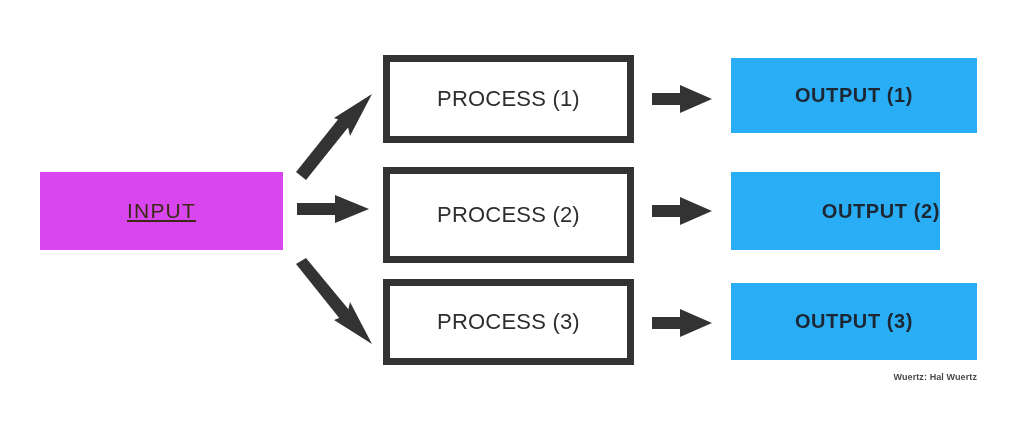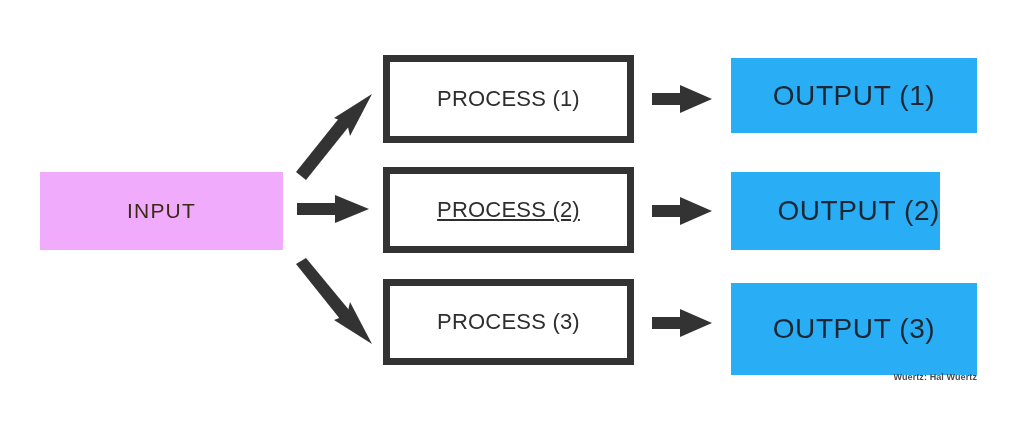--- a/index.html
+++ b/index.html
@@ -22,39 +22,41 @@
   .box {
     position: absolute;
     box-sizing: border-box;
     display: flex;
     align-items: center;
     justify-content: center;
     text-align: center;
   }
 
   .input-box {
-    background: #f0abfc;
+    background: #d946ef;
     color: #3b2b16;
     font-size: 21px;
     letter-spacing: 1.2px;
+    text-decoration: underline;
   }
 
   .process-box {
     background: #ffffff;
     border: 7px solid #333333;
     color: #2e2e2e;
     font-size: 22px;
     letter-spacing: 0.2px;
   }
 
   .output-box {
     background: #29adf5;
     color: #1d2733;
-    font-size: 28px;
+    font-size: 20px;
     letter-spacing: 0.6px;
+    font-weight: bold;
   }
 
   
   .arrow {
     position: absolute;
   }
   .arrow svg {
     display: block;
     overflow: visible;
   }
@@ -104,21 +106,21 @@
         <polygon points="2,6 12,0 60,58 50,66"></polygon>
         <polygon points="40,62 78,86 56,44 53,57"></polygon>
       </g>
     </svg>
   </div>
 
   <div class="box process-box" style="left:383px; top:55px; width:251px; height:88px;">
     <span>PROCESS (1)</span>
   </div>
 
-  <div class="box process-box" style="left:383px; top:167px; width:251px; height:86px;text-decoration:underline;">
+  <div class="box process-box" style="left:383px; top:167px; width:251px; height:96px;">
     <span>PROCESS (2)</span>
   </div>
 
   <div class="box process-box" style="left:383px; top:279px; width:251px; height:86px;text-align:right;">
     <span>PROCESS (3)</span>
   </div>
 
   <div class="arrow" style="left:652px; top:84px; width:62px; height:30px;">
     <svg width="62" height="30" viewBox="0 0 62 30">
       <g fill="#333333">
@@ -147,19 +149,19 @@
   </div>
 
   <div class="box output-box" style="left:731px; top:58px; width:246px; height:75px;">
     <span>OUTPUT (1)</span>
   </div>
 
   <div class="box output-box" style="left:731px; top:172px; width:209px; height:78px;justify-content:flex-end;">
     <span>OUTPUT (2)</span>
   </div>
 
-  <div class="box output-box" style="left:731px; top:283px; width:246px; height:92px;">
+  <div class="box output-box" style="left:731px; top:283px; width:246px; height:77px;">
     <span>OUTPUT (3)</span>
   </div>
 
   <div class="credit">Wuertz: Hal Wuertz</div>
 
 </div>
 
 </body></html>

